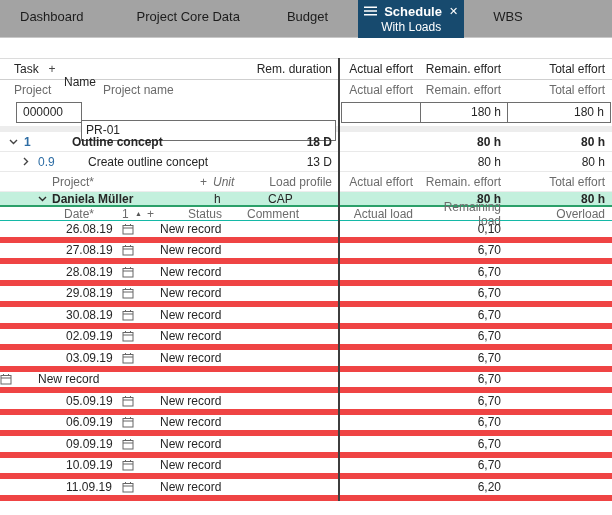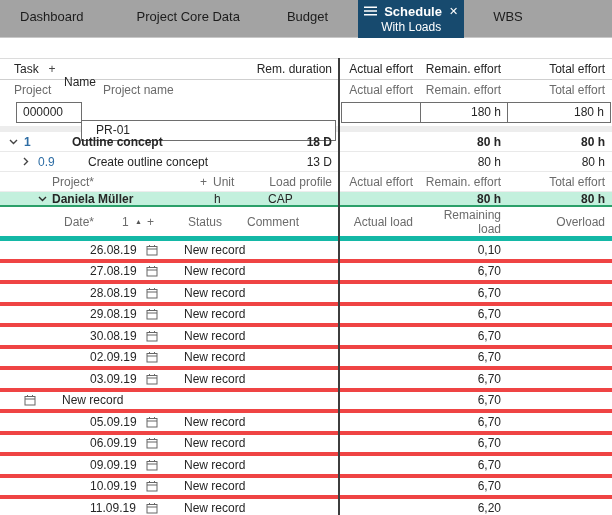--- a/index.html
+++ b/index.html
@@ -39,54 +39,54 @@
   .b { font-weight:700; }
   .blue { color:#2e6da4; }
 
   .r-header { height:22px; border-top:1px solid #dcdcdc; border-bottom:1px solid #cfcfcf; }
   .r-sub { height:19px; }
   .r-input { height:27px; }
   .r-sep { height:6px; background:#ededed; }
   .r-task { height:20px; border-bottom:1px solid #e9e9e9; }
   .r-resh { height:20px; border-bottom:1px solid #ededed; }
   .r-res { height:15px; background:#c3f0dd; border-bottom:2px solid #2ba06a; }
-  .r-loadh { height:34px; border-bottom:5px solid #14b8a6; }
-  .r-load { height:21.5px; border-bottom:4px solid #ef4444;padding-left:24px; }
+  .r-loadh { height:14px; border-bottom:1px solid #14b8a6; }
+  .r-load { height:21.5px; border-bottom:6px solid #ef4444; }
 
   
   .h-task { padding-left:14px; width:40px; }
   .h-plus { width:24px; text-align:center; color:#444; cursor:pointer; }
   .h-name { flex:1;margin-top:25px; }
   .h-dur  { width:100px; text-align:right; padding-right:8px; }
 
   .sh-project { padding-left:14px; width:103px; }
   .sh-pname { flex:1; }
 
   
   .inp { border:1px solid #6e6e6e; height:21px; line-height:19px; background:#fff; }
   .inp-id   { margin-left:16px; width:66px; padding-left:6px; }
-  .inp-name { margin-left:-1px; flex:1; margin-right:4px; padding-left:14px;margin-top:36px; }
+  .inp-name { margin-left:-1px; flex:1; margin-right:4px; padding-left:4px;margin-top:36px; }
   .inp-num  { text-align:right; padding-right:6px; }
   .inp-act  { width:80px; margin-left:1px; }
   .inp-rem  { width:88px; margin-left:-1px; }
   .inp-tot  { width:104px; margin-left:-1px; }
 
   
   .t-exp1 { width:24px; padding-left:9px; display:flex; align-items:center; cursor:pointer; }
   .t-num1 { width:48px; }
   .t-exp2 { width:38px; padding-left:23px; display:flex; align-items:center; cursor:pointer; }
   .t-num2 { width:34px; }
   .t-sp2  { width:16px; }
   .t-name { flex:1; }
   .t-dur  { width:100px; text-align:right; padding-right:8px; }
 
   
   .rh-res  { width:200px; padding-left:52px; }
   .rh-plus { width:13px; cursor:pointer; }
-  .rh-unit { width:45px; }
+  .rh-unit { width:45px;font-style:italic; }
   .rh-load { flex:1; text-align:right; padding-right:8px; }
   .res-exp  { width:52px; padding-left:38px; display:flex; align-items:center; cursor:pointer; }
   .res-name { width:162px; font-weight:700; }
   .res-unit { width:40px; }
   .res-load { flex:1; padding-left:14px; }
 
   
   .lh-date    { width:122px; padding-left:64px; }
   .lh-sort    { width:13px; }
   .lh-sorticon{ width:12px; font-size:7px; color:#555; }

